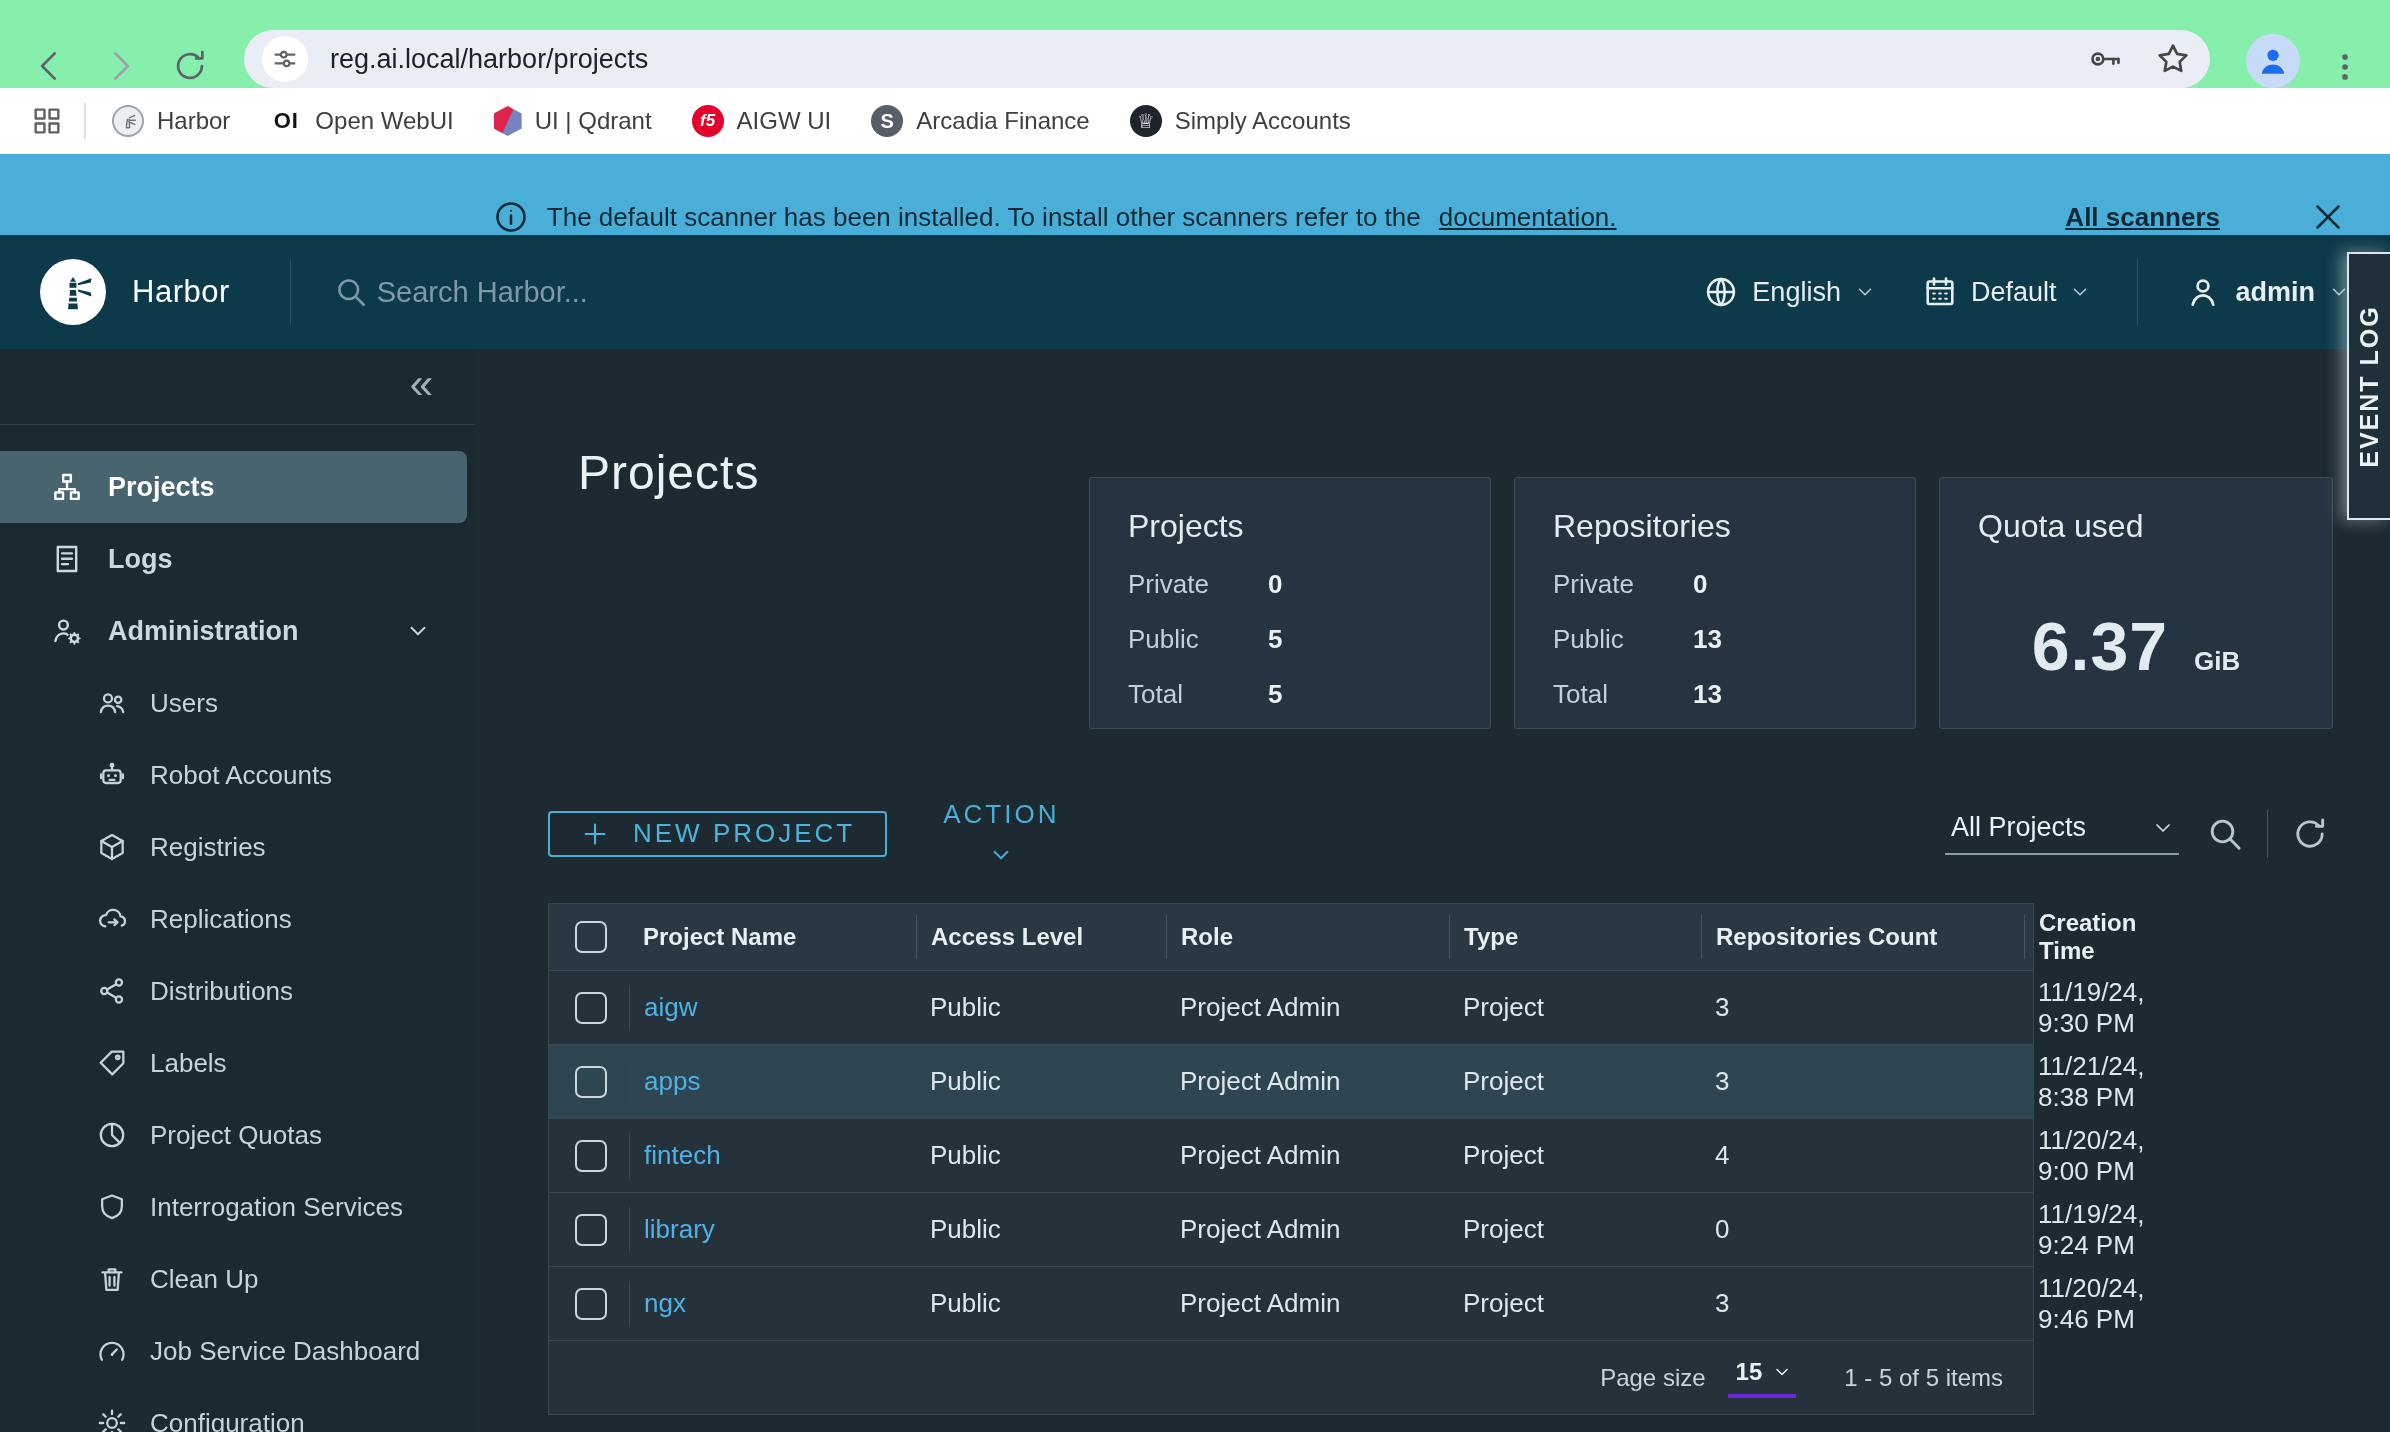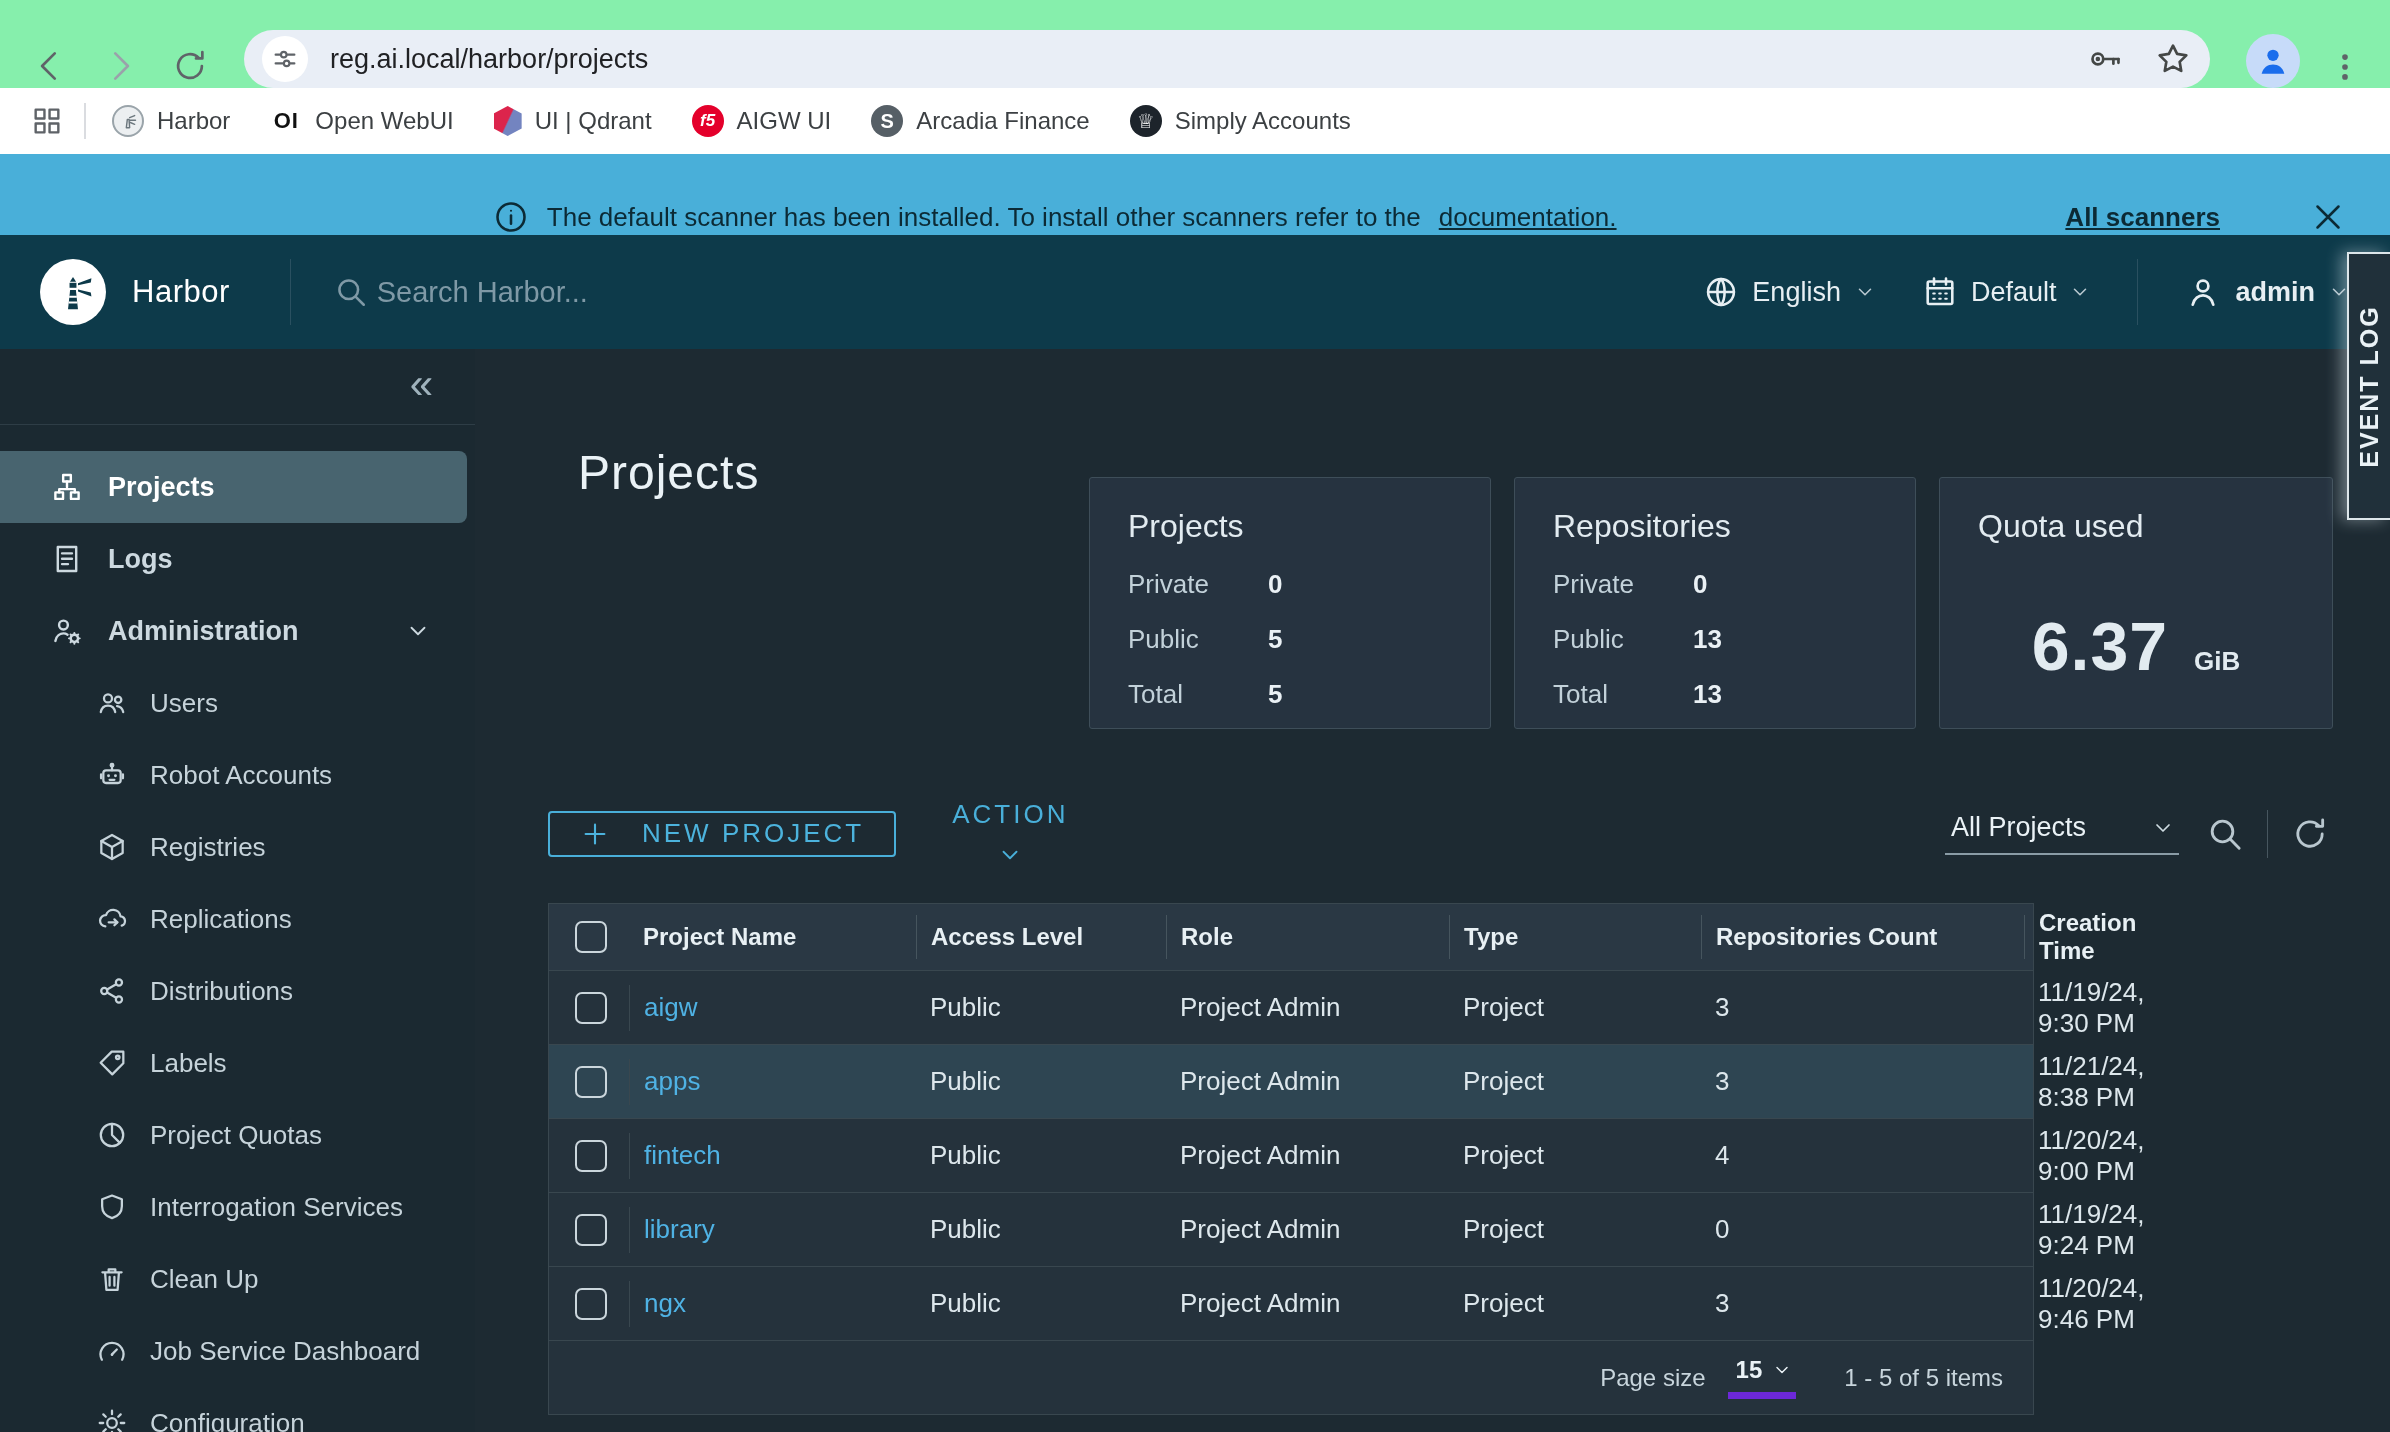--- a/index.html
+++ b/index.html
@@ -74,21 +74,21 @@
   .card-title { font-size:32px; color:#e2ebf0; font-weight:400; }
   .card-row { display:flex; margin-top:24px; font-size:26px; }
   .card-row:first-of-type { margin-top:32px; }
   .card-row .lbl { width:140px; color:#c2d1d9; }
   .card-row .val { font-weight:700; color:#eaf1f5; }
   .quota-value { margin-top:62px; text-align:center; color:#e2ebf0; }
   .quota-value .num { font-size:68px; font-weight:700; letter-spacing:1px; }
   .quota-value .unit { font-size:26px; font-weight:700; margin-left:26px; }
 
   .toolbar { position:absolute; top:450px; left:73px; right:60px; display:flex; align-items:center; }
-  .btn-new { display:flex; align-items:center; gap:32px; height:46px; padding:0 30px; border:2px solid #49afd9; border-radius:4px; color:#4cb3dd; font-size:26px; letter-spacing:3px; font-weight:500; background:transparent; }
+  .btn-new { display:flex; align-items:center; gap:23px; height:46px; padding:0 30px; border:2px solid #49afd9; border-radius:4px; color:#4cb3dd; font-size:26px; letter-spacing:3px; font-weight:500; background:transparent; }
   .btn-action { display:flex; align-items:center; gap:12px; margin-left:56px; color:#49afd9; font-size:26px; letter-spacing:3px; font-weight:500; background:transparent; border:none;flex-direction:column; }
   .toolbar-spacer { flex:1; }
   .filter-select { display:flex; align-items:center; justify-content:space-between; width:234px; border-bottom:2px solid #8a9ca6; padding:0 4px 10px 6px; color:#eaf2f6; font-size:27px; }
   .filter-select .chev { color:#cfdce2; }
   .tool-search { color:#b9c7cf; margin-left:26px; }
   .tool-divider { width:1px; height:48px; background:#47565f; margin:0 22px; }
   .tool-refresh { color:#b9c7cf; }
 
   
   .table { position:absolute; top:554px; left:73px; width:1486px; background:#25323c; border:1px solid #39474f; }
@@ -101,21 +101,21 @@
   .col-role { width:283px; flex:none; }
   .col-type { width:252px; flex:none; }
   .col-repos { width:323px; flex:none; }
   .col-created { flex:1; }
   .cb { width:32px; height:32px; border:2px solid #cbd6dc; border-radius:7px; background:transparent; margin-left:26px; flex:none; }
   .trow { display:flex; align-items:center; height:74px; border-top:1px solid #39474f; font-size:26px; color:#dde7ec; }
   .trow.hl { background:#2e4552; }
   .td { padding-left:14px; }
   .td.name { color:#4fb2e4; border-left:1px solid #39474f; height:46px; display:flex; align-items:center; }
   .tfoot { display:flex; align-items:center; justify-content:flex-end; height:74px; border-top:1px solid #39474f; font-size:24px; color:#c8d5dc; padding-right:30px; }
-  .page-size { display:flex; align-items:center; gap:10px; margin-left:22px; border-bottom:7px solid #6d28d9; padding:0 4px 8px 8px; color:#eaf2f6; font-weight:600; }
+  .page-size { display:flex; align-items:center; gap:10px; margin-left:22px; border-bottom:4px solid #6d28d9; padding:0 4px 8px 8px; color:#eaf2f6; font-weight:600; }
   .items-range { margin-left:48px; }
 
   
   .event-tab { position:absolute; right:0; top:252px; width:43px; height:268px; background:#20303a; border:2px solid #dde6ea; border-right:none; box-shadow:-6px 0 16px rgba(210,225,232,.45); display:flex; align-items:center; justify-content:center; }
   .event-tab span { transform:rotate(-90deg); white-space:nowrap; color:#eaf2f6; font-size:25px; font-weight:600; letter-spacing:2px; }
 </style>
 </head>
 <body>
 
 <div class="screen">

